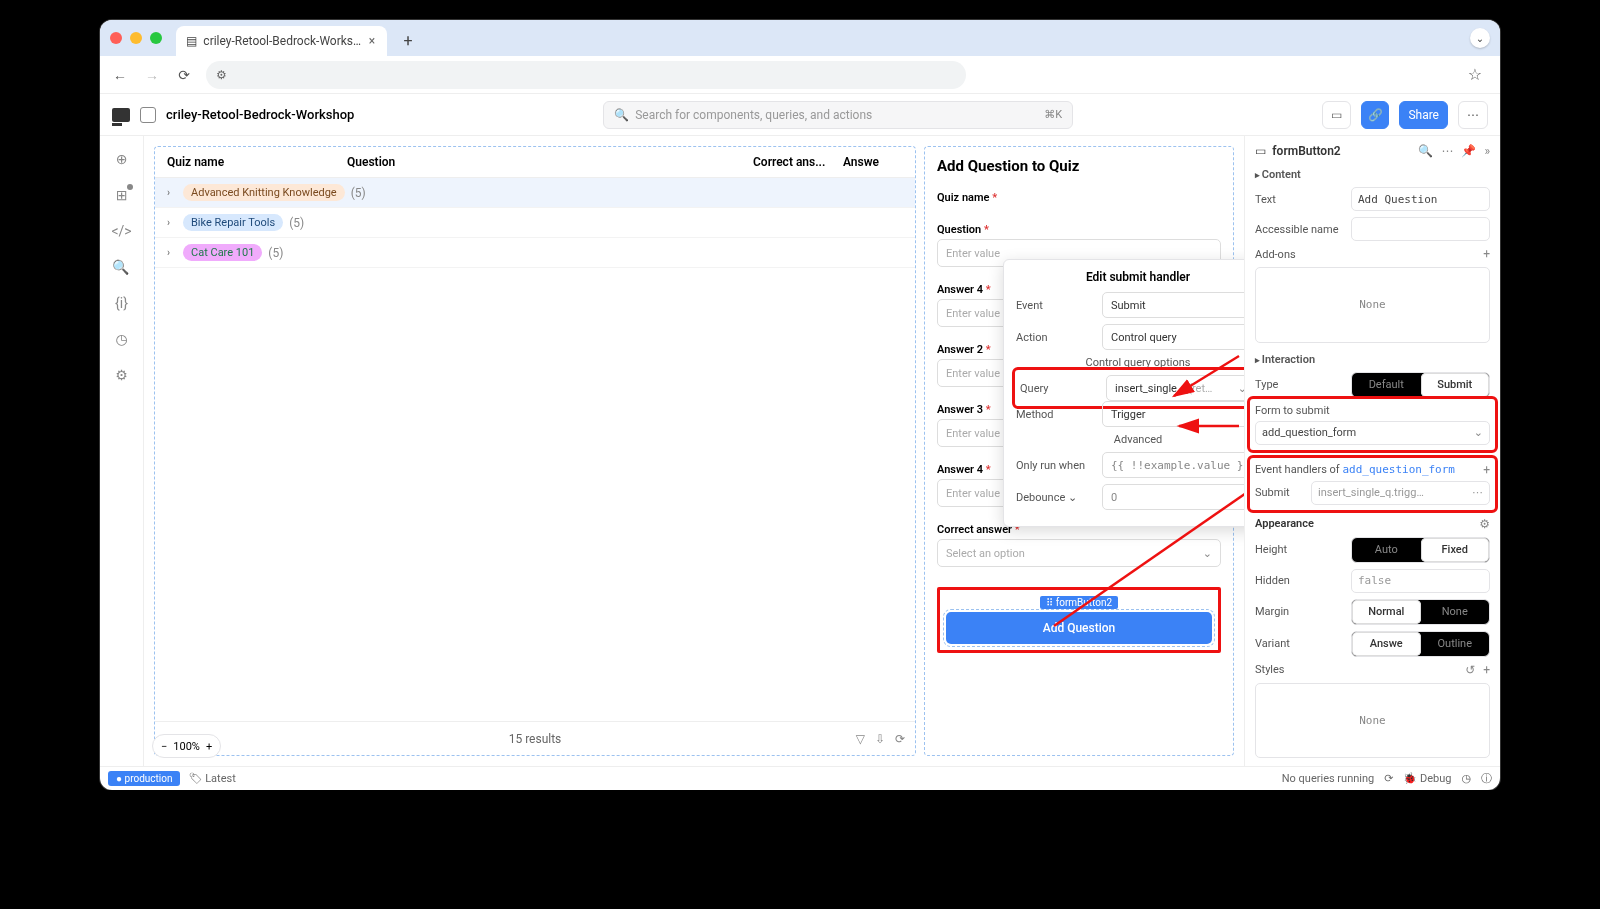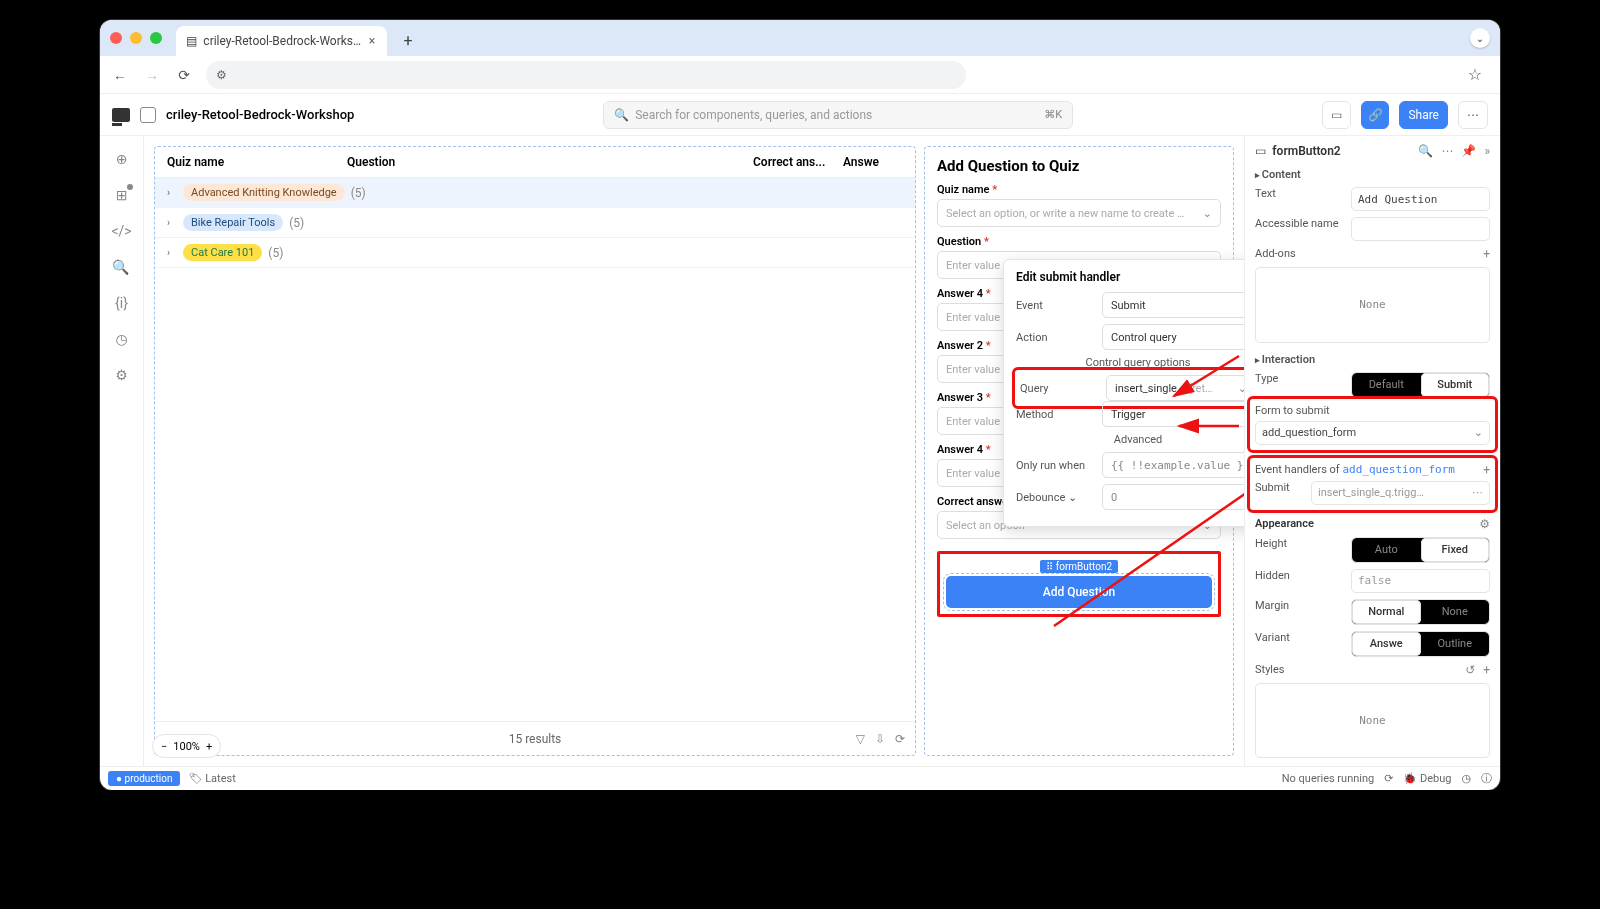--- a/index.html
+++ b/index.html
@@ -41,52 +41,52 @@
   
   .table-panel{flex:1;background:#fff;border-radius:4px;display:flex;flex-direction:column;}
   .thead{display:flex;padding:8px 12px;font-size:12px;font-weight:600;border-bottom:1px solid #eee;}
   .col1{width:180px;} .col2{flex:1;} .col3{width:90px;} .col4{width:60px;}
   .trow{display:flex;align-items:center;padding:6px 12px;font-size:12px;border-bottom:1px solid #f3f3f3;gap:6px;}
   .trow.sel{background:#eef4fd;}
   .chev{width:10px;color:#666;font-size:10px;}
   .pill{padding:2px 8px;border-radius:10px;font-size:11px;}
   .pill.o{background:#fde8d7;color:#7a4a1f;}
   .pill.b{background:#d7e8fd;color:#1f4a7a;}
-  .pill.g{background:#fde047;color:#1f7a4a;}
+  .pill.g{background:#f0abfc;color:#1f7a4a;}
   .cnt{color:#888;}
   .tfoot{margin-top:auto;height:34px;border-top:1px solid #eee;display:flex;align-items:center;justify-content:center;font-size:12px;color:#666;position:relative;}
   .tfoot .icons{position:absolute;right:10px;display:flex;gap:10px;color:#888;}
   
-  .form-panel{width:310px;background:#fff;border-radius:4px;padding:10px 12px;display:flex;flex-direction:column;gap:8px;overflow:visible;position:relative;}
+  .form-panel{width:310px;background:#fff;border-radius:4px;padding:10px 12px;display:flex;flex-direction:column;gap:16px;overflow:visible;position:relative;}
   .form-title{font-size:15px;font-weight:700;}
   .fld label{font-size:11px;font-weight:600;display:block;margin-bottom:3px;}
   .req{color:#d33;}
   .inp{width:100%;height:28px;border:1px solid #ddd;border-radius:5px;padding:0 8px;font-size:11px;color:#aaa;display:flex;align-items:center;background:#fff;}
   .inp.sel::after{content:"⌄";margin-left:auto;color:#888;}
   .btn-wrap{margin-top:4px;border:3px solid #e11;padding:6px;border-radius:2px;display:flex;flex-direction:column;align-items:center;}
   .comp-tag{background:#3b82f6;color:#fff;font-size:10px;padding:1px 6px;border-radius:2px;margin-bottom:3px;}
   .add-btn{width:100%;height:32px;background:#3b82f6;color:#fff;border:none;border-radius:5px;font-size:12px;font-weight:500;cursor:pointer;outline:1px dashed #9cc2f0;outline-offset:2px;}
   
   .popover{position:absolute;left:78px;top:112px;width:270px;background:#fff;border:1px solid #e4e4e7;border-radius:6px;box-shadow:0 4px 16px rgba(0,0,0,.15);padding:10px 12px;font-size:12px;z-index:5;}
-  .popover .pt{display:flex;justify-content:flex-start;align-items:center;font-weight:600;margin-bottom:8px;}
+  .popover .pt{display:flex;justify-content:center;align-items:center;font-weight:600;margin-bottom:8px;}
   .prow{display:flex;align-items:center;gap:8px;margin-bottom:6px;}
   .prow .lbl{width:78px;color:#555;font-size:11px;}
   .psel{flex:1;height:26px;border:1px solid #ddd;border-radius:5px;display:flex;align-items:center;padding:0 8px;font-size:11px;color:#333;position:relative;}
   .psel::after{content:"⌄";margin-left:auto;color:#888;}
   .psel .trunc{color:#aaa;}
   .pcenter{text-align:center;color:#555;font-size:11px;margin:4px 0 6px;}
   .pinp{flex:1;height:26px;border:1px solid #ddd;border-radius:5px;padding:0 8px;font-size:11px;color:#888;display:flex;align-items:center;}
   
   .inspector{width:256px;border-left:1px solid #eee;padding:8px 10px;font-size:12px;color:#333;overflow:hidden;display:flex;flex-direction:column;gap:6px;}
   .insp-top{display:flex;align-items:center;gap:6px;}
   .insp-top .name{font-weight:600;}
   .insp-top .ri{margin-left:auto;display:flex;gap:8px;color:#888;}
   .sect{font-weight:600;font-size:11px;color:#555;margin-top:4px;}
   .sect::before{content:"▸ ";font-size:9px;}
-  .irow{display:flex;align-items:flex-start;gap:8px;}
+  .irow{display:flex;align-items:center;gap:8px;}
   .irow .il{width:88px;font-size:11px;color:#555;}
   .ibox{flex:1;height:24px;border:1px solid #e4e4e7;border-radius:5px;font-size:11px;padding:0 6px;display:flex;align-items:center;color:#444;font-family:ui-monospace,monospace;}
   .ibox.mono{font-family:ui-monospace,monospace;}
   .ibox.center{justify-content:center;color:#888;}
   .seg{flex:1;height:26px;border:1px solid #e4e4e7;border-radius:6px;display:flex;overflow:hidden;font-size:11px;}
   .seg>div{flex:1;display:flex;align-items:center;justify-content:center;color:#888;cursor:pointer;}
   .seg>div.on{background:#fff;color:#333;font-weight:500;box-shadow:inset 0 0 0 1px #ddd;border-radius:5px;}
   .seg{background:#000000;}
   .hl-red{outline:3px solid #e11;outline-offset:1px;border-radius:2px;padding:4px;margin:-4px;}
   .linky{color:#3b82f6;font-family:ui-monospace,monospace;font-size:11px;}
@@ -192,21 +192,20 @@
               <span>⇩</span>
               <span>⟳</span>
             </div>
           </div>
         </div>
 
         <div class="form-panel dashed">
           <div class="form-title">Add Question to Quiz</div>
           <div class="fld">
             <label><span>Quiz name</span> <span class="req">*</span></label>
-            <div class="inp sel">Select an option, or write a new name to create …</div>
           </div>
           <div class="fld">
               <label><span>Question</span> <span class="req">*</span></label>
             <div class="inp">Enter value</div>
             </div>
           <div class="fld">
               <label><span>Answer 4</span> <span class="req">*</span></label>
             <div class="inp">Enter value</div>
             </div>
           <div class="fld">

